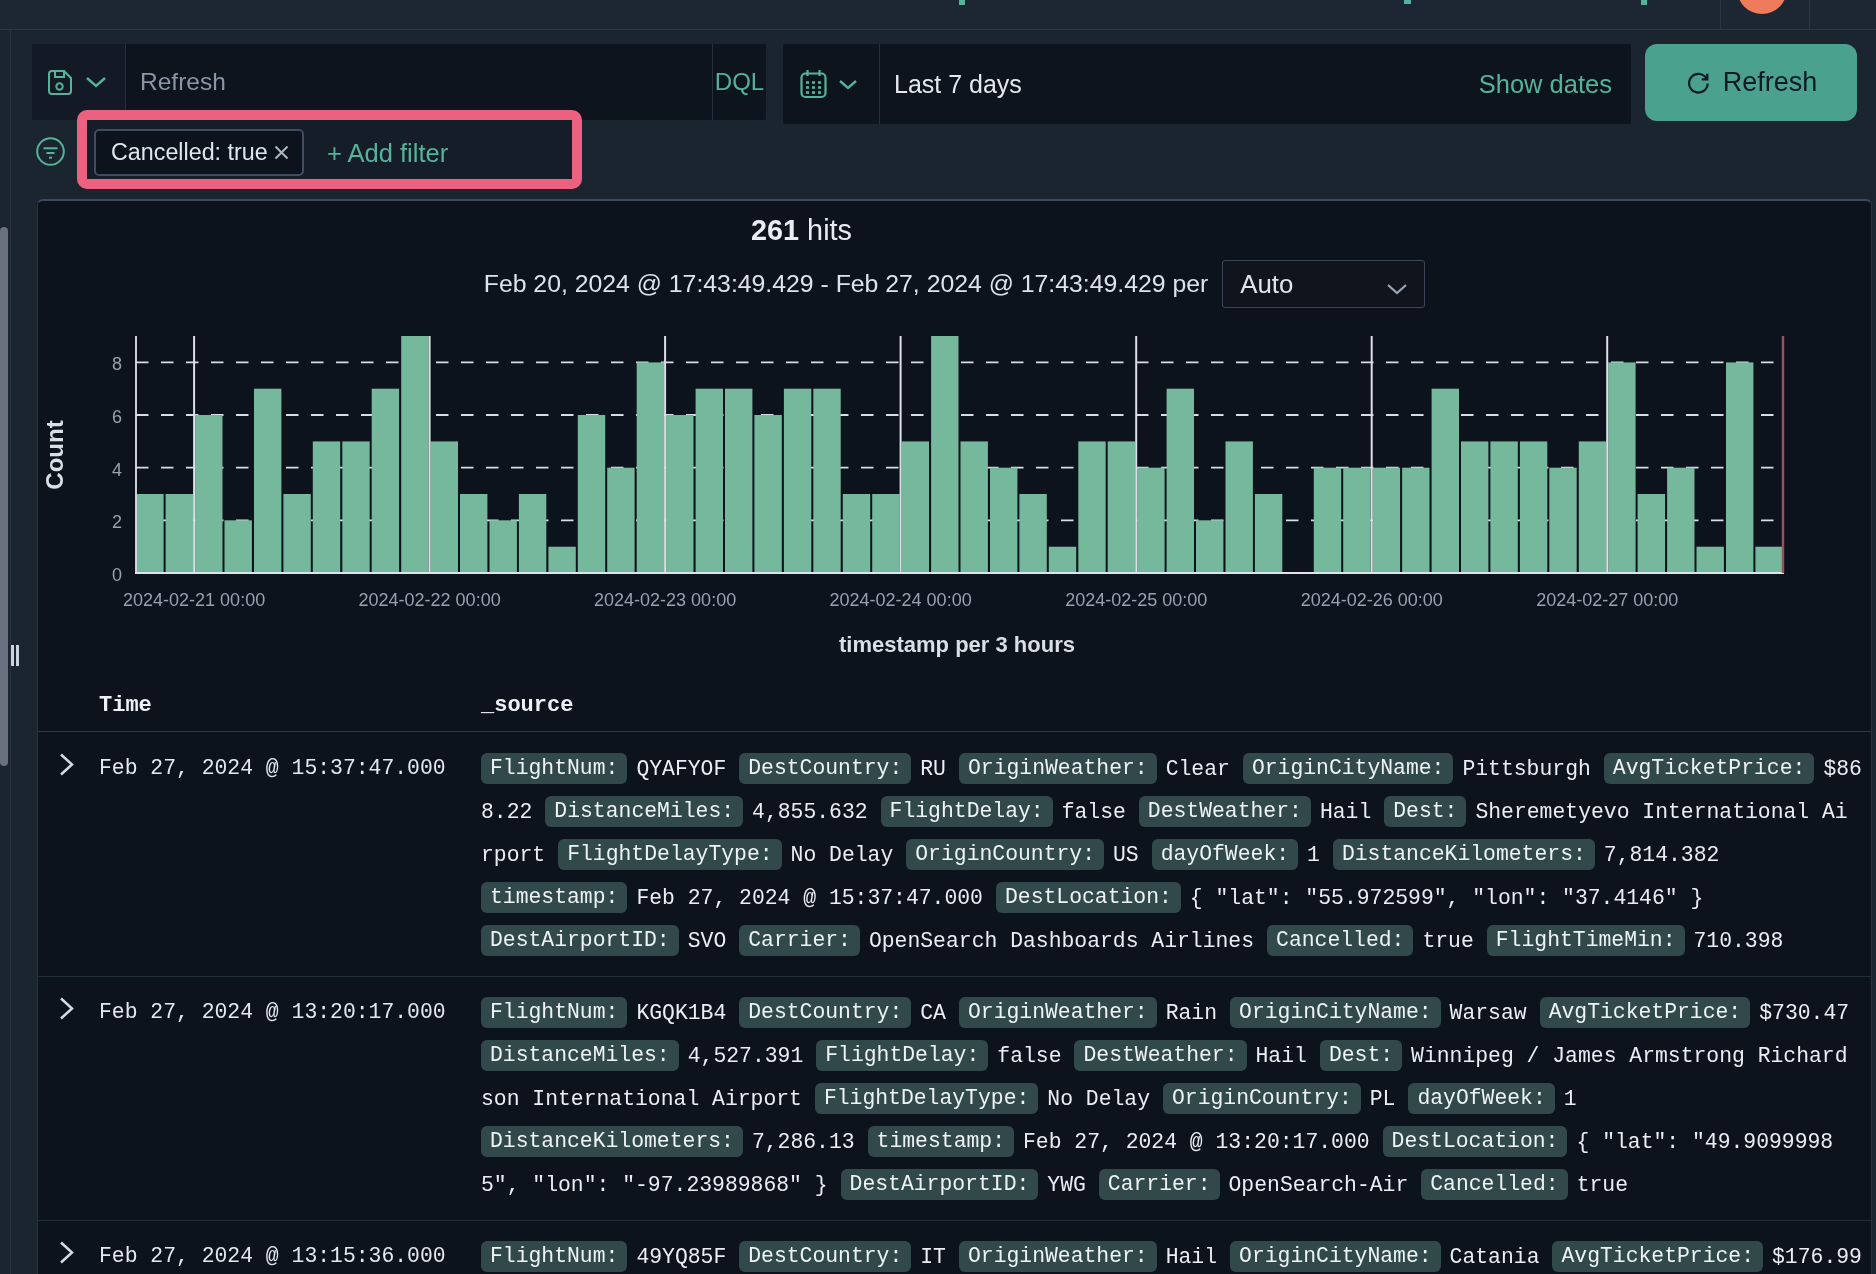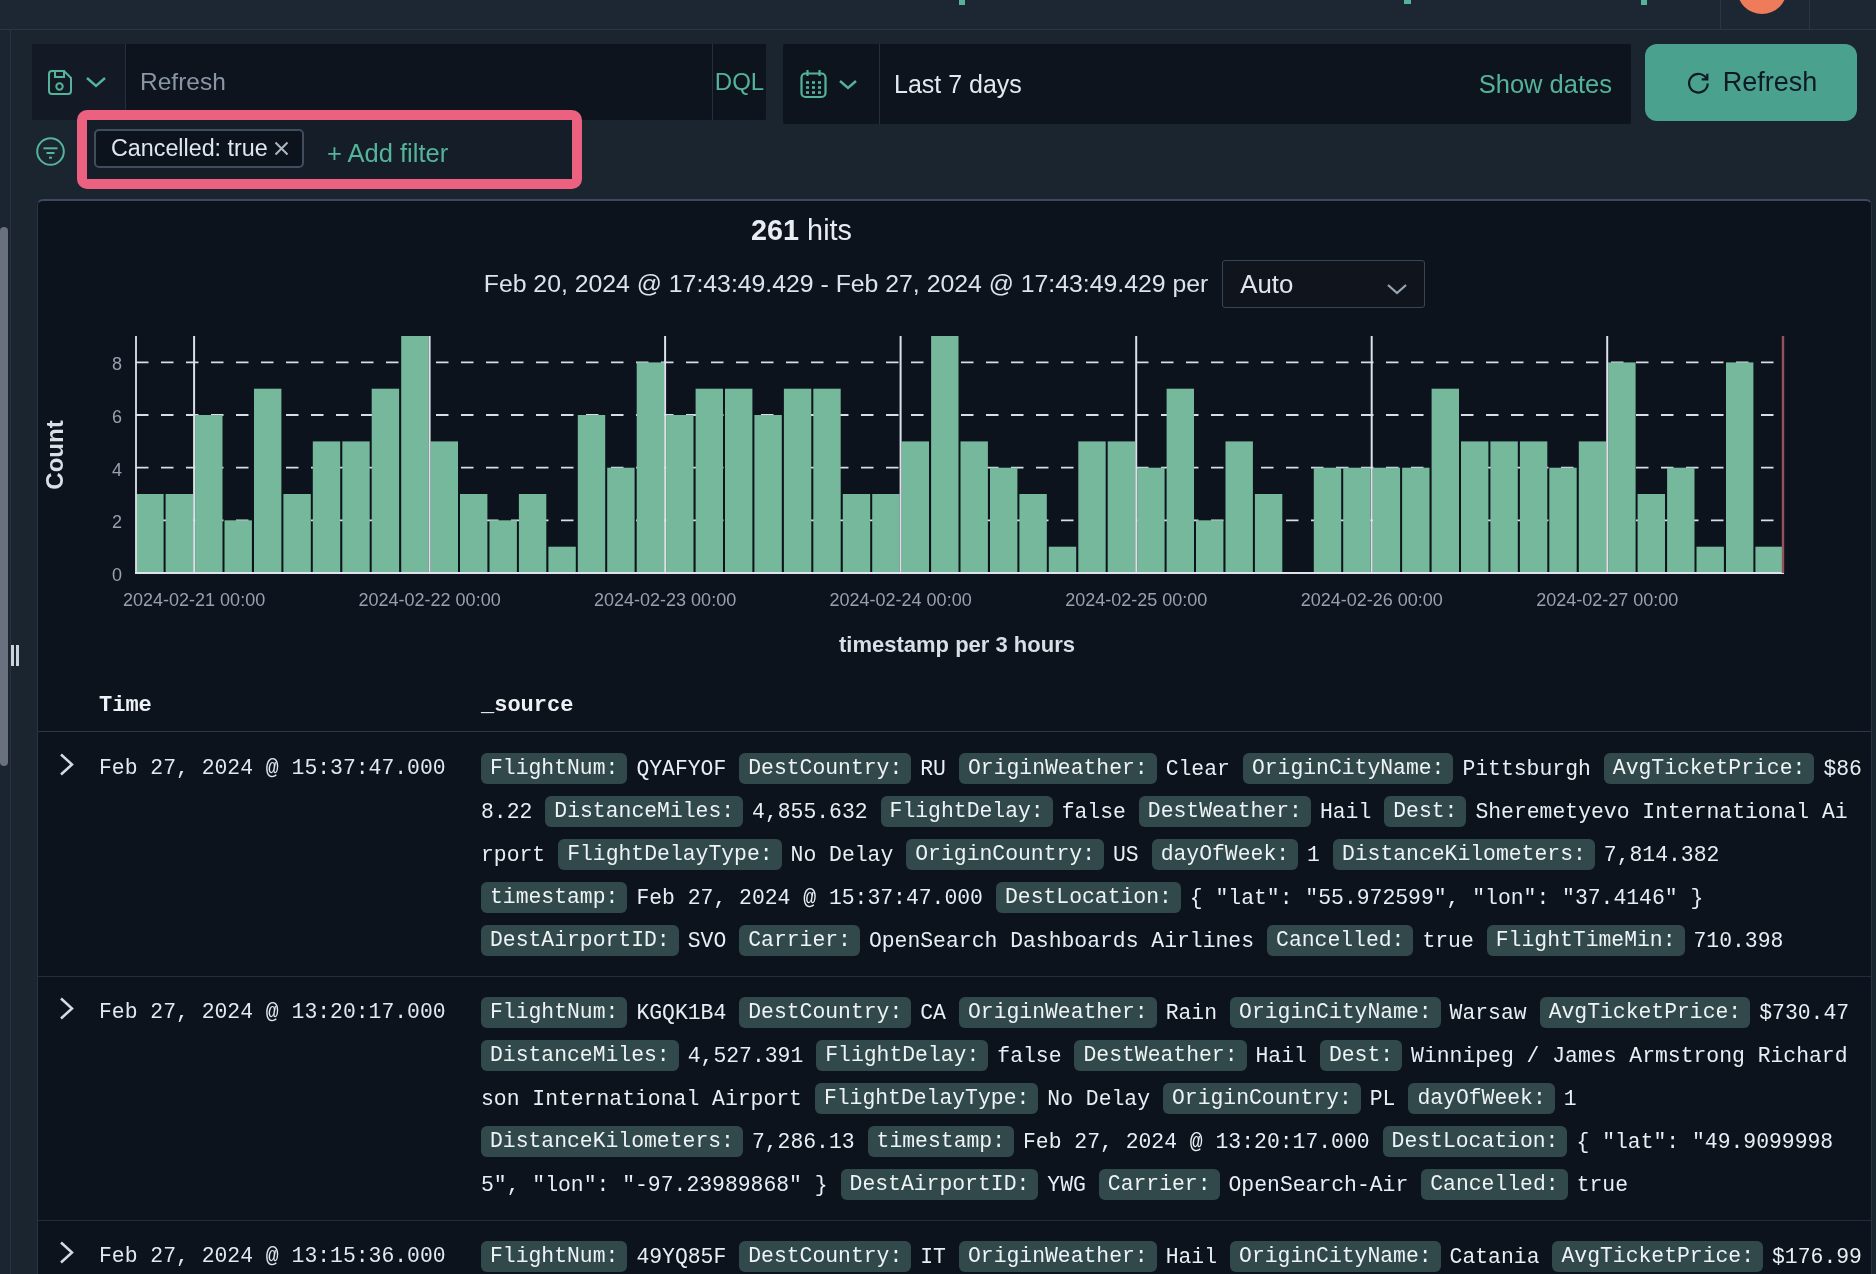--- a/index.html
+++ b/index.html
@@ -24,21 +24,21 @@
 #dategrp { position:absolute; left:783px; top:44px; width:848px; height:80px; display:flex; background:#0e141d; border-radius:2px; align-items:center; }
 #calbtn { width:97px; height:100%; display:flex; align-items:center; justify-content:flex-start; padding-left:17px; gap:11px; border-right:1px solid #262f3c; }
 #l7d { margin-left:14px; color:#e3e9f0; font-size:25px; }
 #showdates { margin-left:auto; margin-right:19px; color:#54b399; font-size:25.5px; }
 
 #refresh { position:absolute; left:1645px; top:44px; width:212px; height:77px; background:#4aa28e; border-radius:12px; display:flex; align-items:center; justify-content:center; gap:12px; color:#0f1a26; font-size:27px; font-weight:500; }
 
 
 #chipzone { position:absolute; left:87px; top:120px; width:485px; height:59px; background:#151d29; }
 #pinkbox { position:absolute; left:77px; top:110px; width:505px; height:79px; border:10px solid #ec6080; border-radius:10px; }
-#chip { position:absolute; left:94px; top:129px; width:210px; height:39px; background:#0d131c; border:2px solid #414c5c; border-radius:5px; display:flex; align-items:center; }
+#chip { position:absolute; left:94px; top:129px; width:210px; height:47px; background:#0d131c; border:2px solid #414c5c; border-radius:5px; display:flex; align-items:center; }
 #chip span { margin-left:15px; color:#e0e6ee; font-size:23.3px; white-space:nowrap; }
 #addfilter { position:absolute; left:327px; top:139px; color:#54b399; font-size:25.5px; }
 
 
 #panel { position:absolute; left:37px; top:199px; width:1835px; height:1075px; background:#0d131d; border:1px solid #273243; border-top:2px solid #3d4a5f; border-radius:6px 6px 0 0; border-bottom:none; }
 
 #hits { position:absolute; left:37px; top:214px; width:1529px; text-align:center; color:#e9edf3; font-size:28.8px; }
 #hits b { font-weight:700; }
 #subrow { position:absolute; left:37px; top:257px; width:1835px; height:54px; display:flex; align-items:center; justify-content:center; }
 #subtxt { color:#dde3eb; font-size:24.8px; }

